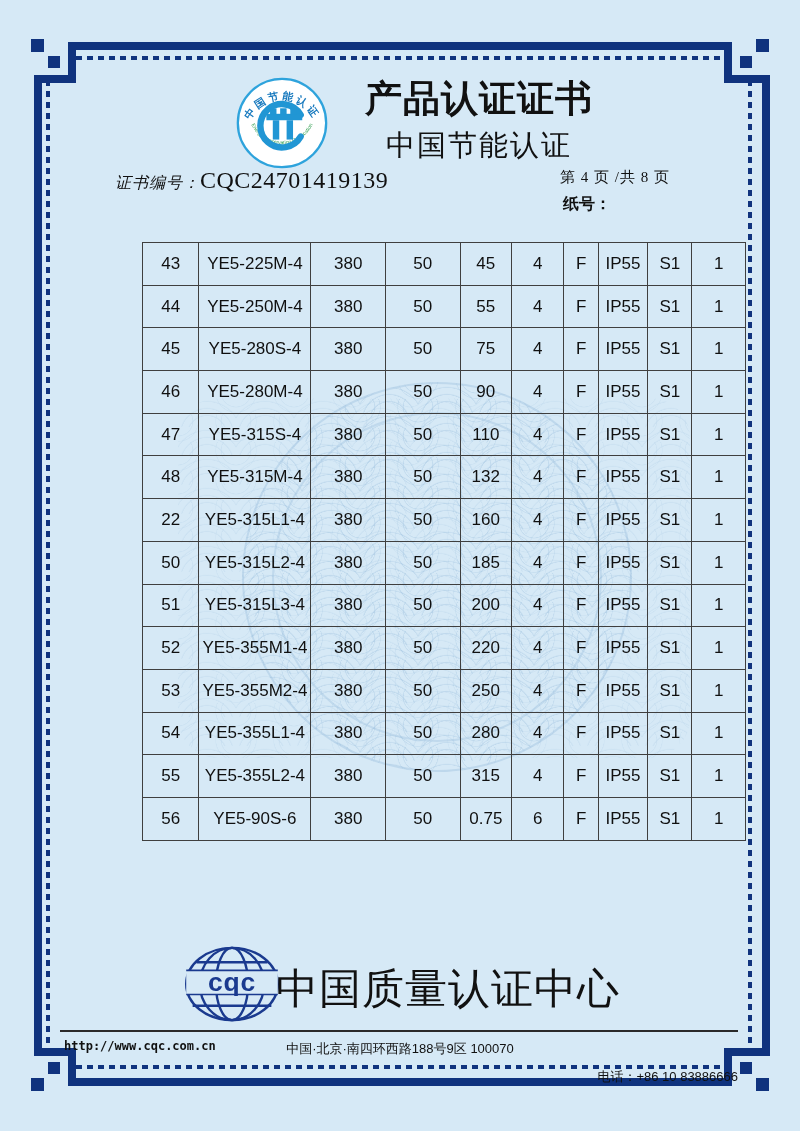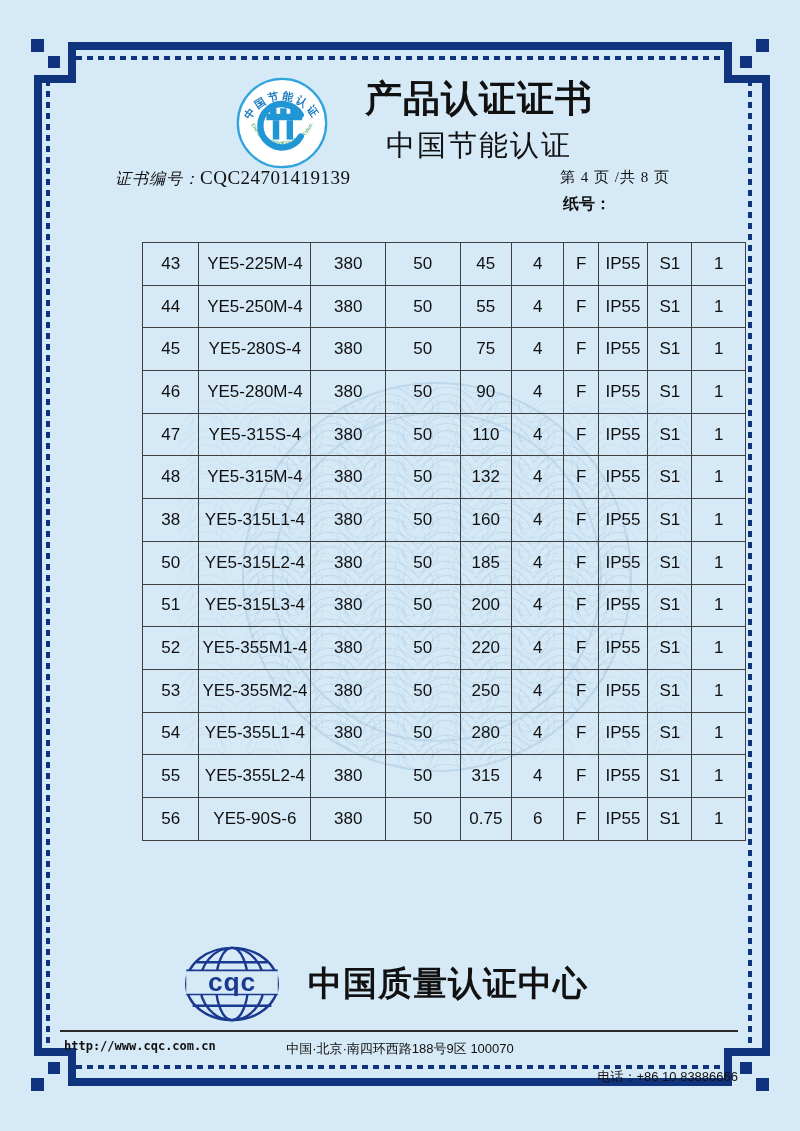--- a/index.html
+++ b/index.html
@@ -28,41 +28,41 @@
     content:""; position:absolute; left:28px; top:28px; right:28px; bottom:28px;
     border-radius:50%; border:2px solid rgba(105,155,200,.5);
   }
   
   .energy-logo{position:absolute; left:236px; top:77px;}
   .title-block{position:absolute; left:333px; top:79px; width:292px; text-align:center;}
   .title-main{font-size:37px; font-weight:bold; letter-spacing:1px; line-height:1.1; white-space:nowrap;}
   .title-sub{font-size:29px; font-weight:normal; letter-spacing:2px; margin-top:6px; white-space:nowrap;}
   .cert-no-line{position:absolute; left:115px; top:167px; font-family:"Liberation Serif", serif; font-size:16px;}
   .cert-no-label{font-style:italic; letter-spacing:1px;}
-  .cert-no-value{font-size:19px; letter-spacing:.5px;}
+  .cert-no-value{font-size:24px; letter-spacing:.5px;}
   .page-info{position:absolute; left:560px; top:168px; font-family:"Liberation Serif", serif; font-size:15px; letter-spacing:1px;}
   .notice{position:absolute; left:115px; top:194px; font-size:16px; font-weight:bold;}
   .paper-no{position:absolute; left:563px; top:194px; font-size:16px; font-weight:bold;}
   
   table.spec{
     position:absolute; left:142px; top:242px; width:604px;
     border-collapse:collapse; table-layout:fixed;padding-left:31px;
   }
   table.spec td{
     border:1px solid #3f3f3f; height:41.7px; text-align:center;
     font-size:17px; color:#101010; padding:0; background:transparent;
   }
   td:nth-child(1){width:55px}  td:nth-child(2){width:110px}
   td:nth-child(3){width:73px}  td:nth-child(4){width:73px}
   td:nth-child(5){width:50px}  td:nth-child(6){width:51px}
   td:nth-child(7){width:33px}  td:nth-child(8){width:48px}
   td:nth-child(9){width:43px}  td:nth-child(10){width:52px}
   
   .cqc-logo{position:absolute; left:183px; top:945px;}
-  .org-name{position:absolute; left:276px; top:961px; font-size:34px; font-weight:bold; letter-spacing:1px; white-space:nowrap;margin-left:32px;}
+  .org-name{position:absolute; left:276px; top:961px; font-size:42px; font-weight:normal; letter-spacing:1px; white-space:nowrap;}
   .footer-line{position:absolute; left:60px; top:1030px; width:678px; height:2px; background:#2a2a2a;}
   .footer-url{position:absolute; left:64px; top:1039px; font-family:"DejaVu Sans Mono", monospace; font-size:12px; font-weight:bold; color:#111;}
   .footer-address{position:absolute; left:0; top:1040px; width:800px; text-align:center; font-size:13px; color:#111;}
   .footer-phone{position:absolute; right:62px; top:1040px; font-size:13px; color:#111;margin-top:28px;}
 </style>
 </head>
 <body>
 
 <div class="page">
 
@@ -191,21 +191,21 @@
           <td>380</td>
           <td>50</td>
           <td>132</td>
           <td>4</td>
           <td>F</td>
           <td>IP55</td>
           <td>S1</td>
           <td>1</td>
         </tr>
         <tr>
-          <td>38</td>
+          <td>22</td>
           <td>YE5-315L1-4</td>
           <td>380</td>
           <td>50</td>
           <td>160</td>
           <td>4</td>
           <td>F</td>
           <td>IP55</td>
           <td>S1</td>
           <td>1</td>
         </tr>

